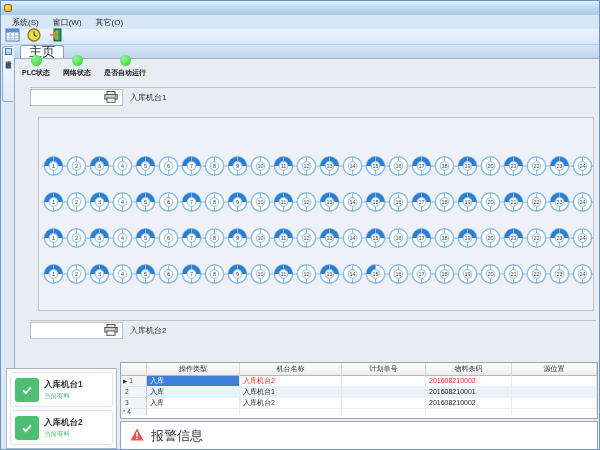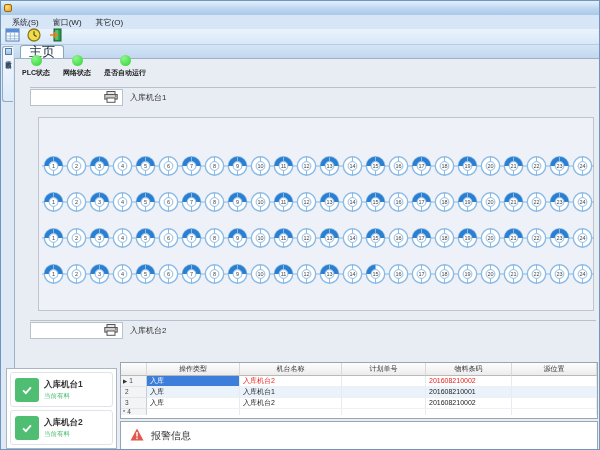--- a/index.html
+++ b/index.html
@@ -75,21 +75,21 @@
   .rh{height:11px;background:#f3f4f5;border-right:1px solid #c9ced3;border-bottom:1px solid #e2e5e8;
     font-size:6.5px;line-height:10px;color:#444;display:flex;align-items:center;padding-left:2px;gap:2px;}
   .rh .mk{font-size:5.5px;color:#333;}
   .td{height:11px;font-size:7px;line-height:10px;padding-left:3px;border-right:1px solid #e7ebef;
     border-bottom:1px solid #eef1f4;white-space:nowrap;overflow:hidden;color:#222;}
   .td.sel{background:var(--c-sel,#3d7edb);color:#fff;}
   .rh.partial,.td.partial{height:6px;border-bottom:none;}
   
   .alarm{position:absolute;left:119px;top:420px;width:478px;height:29px;background:#fff;
     border:1px solid #99a5b1;display:flex;align-items:center;gap:7px;padding-left:9px;}
-  .alarm-label{font-size:10px;color:#333;}
+  .alarm-label{font-size:13px;color:#333;}
 </style>
 </head>
 <body>
 
 <div class="window" style="--c-ind: #2ed32e; --c-sel: #3d7edb; --c-red: #e8221c; --c-green: #4fbe73;">
 
   <div class="titlebar">
     <div class="title-ico"></div>
   </div>
 

